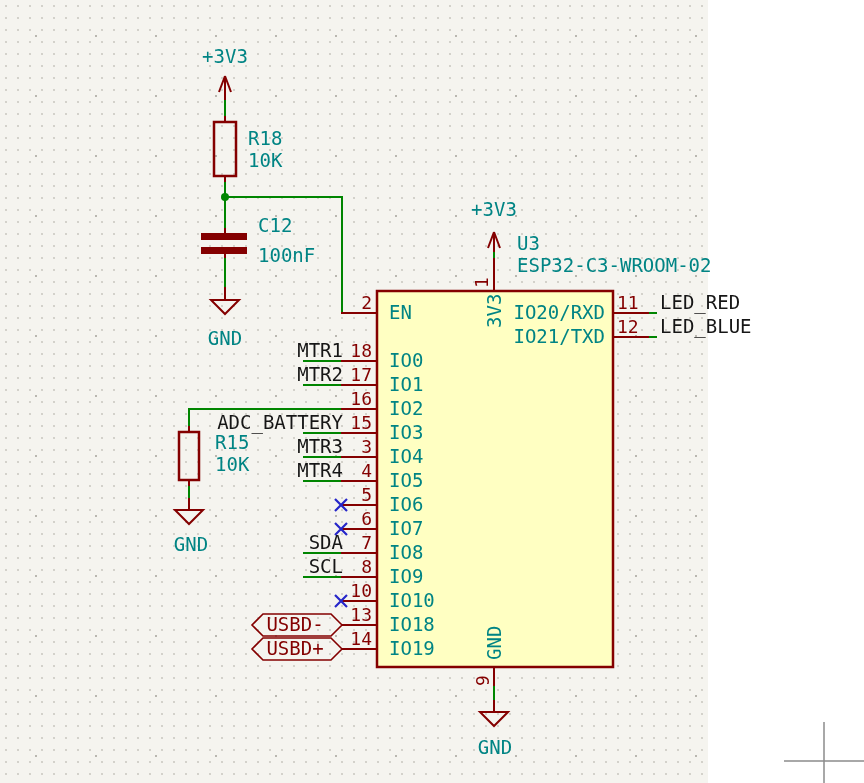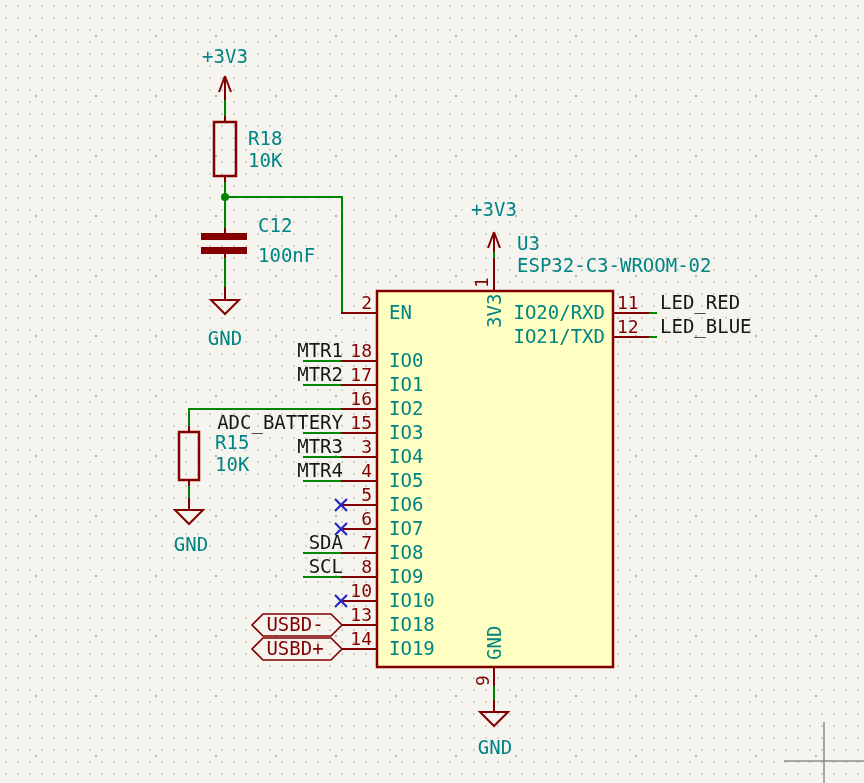--- a/index.html
+++ b/index.html
@@ -1,18 +1,18 @@
 <!DOCTYPE html>
 <html><head>
 <meta charset="utf-8">
 <style>
   html,body{margin:0;padding:0;}
   body{width:864px;height:783px;overflow:hidden;}
   .canvas{
-    position:relative;width:864px;height:783px;
+    position:relative;width:708px;height:783px;
     background-color:#F5F4EF;
     background-image:
       radial-gradient(circle,#b9b7b0 1px,transparent 1.5px),
       radial-gradient(circle,#d2d0c9 .7px,transparent 1.1px);
     background-size:60px 60px,12px 12px;
     background-position:6px 6px,0 0;
   }
   svg{position:absolute;left:0;top:0;}
   svg text{font-family:"DejaVu Sans Mono",monospace;font-size:19px;}
   .tnum{fill:#840000;font-size:18px;}

